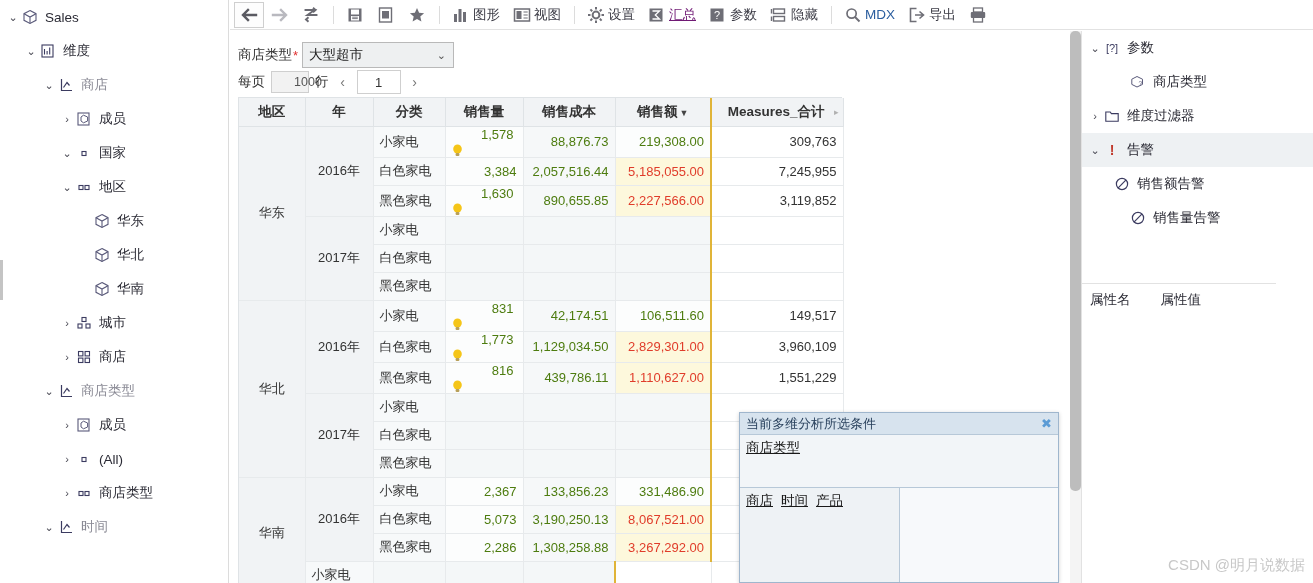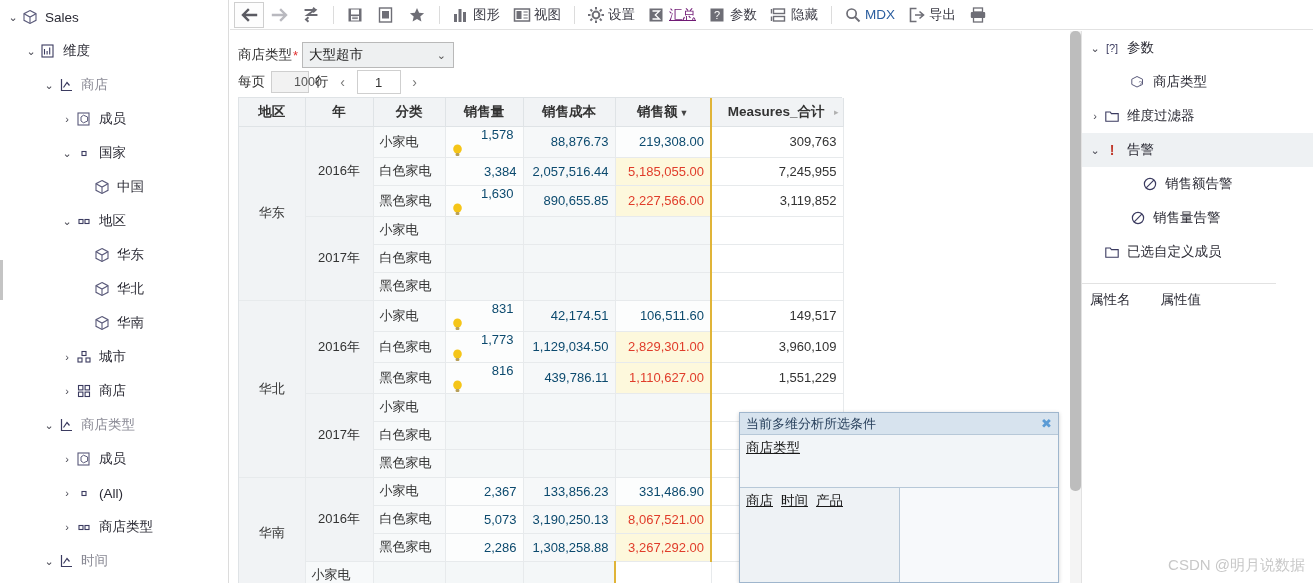--- a/index.html
+++ b/index.html
@@ -185,21 +185,21 @@
   }
   td.cat-cell {
     background: #f7f9fa;
     text-align: left;
     color: #333;
     padding-left: 10px;
   }
   td.num {
     text-align: right;
     background: #fcfdfd;
-    color: #0c4a6e;
+    color: #4d7c0f;
   }
   td.num.shade { background: #f6f8f9; }
   td.alert {
     background: #fdf8dc;
     color: #e03c2a;
   }
   td.empty-cell { background: #f4f7f8; }
   td.total {
     border-left: 2px solid #e0b438;
     text-align: right;
@@ -369,30 +369,20 @@
           <span class="node-label">成员</span>
         </div>
         <div class="tree-node" style="padding-left: 60px;">
           <span class="twisty">⌄</span>
           <span class="node-icon">
             <svg width="16" height="16" viewBox="0 0 16 16" xmlns="http://www.w3.org/2000/svg">
               <rect x="6" y="6.5" width="4" height="4" fill="none" stroke="#3b3b60" stroke-width="1.1"></rect>
             </svg>
           </span>
           <span class="node-label">国家</span>
-        </div>
-        <div class="tree-node" style="padding-left: 78px;">
-          <span class="twisty empty"></span>
-          <span class="node-icon">
-            <svg width="16" height="16" viewBox="0 0 16 16" xmlns="http://www.w3.org/2000/svg">
-              <path d="M8 1.5 14 4.7v6.6L8 14.5 2 11.3V4.7z" fill="none" stroke="#5a5a7a" stroke-width="1.1"></path>
-              <path d="M2 4.7 8 8l6-3.3M8 8v6.5" fill="none" stroke="#5a5a7a" stroke-width="1.1"></path>
-            </svg>
-          </span>
-          <span class="node-label">中国</span>
         </div>
         <div class="tree-node" style="padding-left: 60px;">
           <span class="twisty">⌄</span>
           <span class="node-icon">
             <svg width="16" height="16" viewBox="0 0 16 16" xmlns="http://www.w3.org/2000/svg">
               <rect x="3" y="6.5" width="4" height="4" fill="none" stroke="#3b3b60" stroke-width="1.1"></rect>
               <rect x="9" y="6.5" width="4" height="4" fill="none" stroke="#3b3b60" stroke-width="1.1"></rect>
             </svg>
           </span>
           <span class="node-label">地区</span>
@@ -878,48 +868,39 @@
         </div>
         <div class="r-node selected" style="padding-left: 6px;">
           <span class="twisty">⌄</span>
           <span class="node-icon">
             <svg width="16" height="16" viewBox="0 0 16 16" xmlns="http://www.w3.org/2000/svg">
               <text x="8" y="13" font-size="14" font-weight="bold" font-family="Liberation Sans, sans-serif" fill="#c0392b" text-anchor="middle">!</text>
             </svg>
           </span>
           <span class="r-label">告警</span>
         </div>
-        <div class="r-node" style="padding-left: 44px;">
+        <div class="r-node" style="padding-left: 16px;">
           <span class="twisty empty"></span>
           <span class="node-icon">
             <svg width="16" height="16" viewBox="0 0 16 16" xmlns="http://www.w3.org/2000/svg">
               <circle cx="8" cy="8" r="5.6" fill="none" stroke="#3b3b60" stroke-width="1.2"></circle>
               <path d="M4.2 11.8 11.8 4.2" stroke="#3b3b60" stroke-width="1.2"></path>
             </svg>
           </span>
           <span class="r-label">销售额告警</span>
         </div>
         <div class="r-node" style="padding-left: 32px;">
           <span class="twisty empty"></span>
           <span class="node-icon">
             <svg width="16" height="16" viewBox="0 0 16 16" xmlns="http://www.w3.org/2000/svg">
               <circle cx="8" cy="8" r="5.6" fill="none" stroke="#3b3b60" stroke-width="1.2"></circle>
               <path d="M4.2 11.8 11.8 4.2" stroke="#3b3b60" stroke-width="1.2"></path>
             </svg>
           </span>
           <span class="r-label">销售量告警</span>
-        </div>
-        <div class="r-node" style="padding-left: 6px;">
-          <span class="twisty empty"></span>
-          <span class="node-icon">
-            <svg width="16" height="16" viewBox="0 0 16 16" xmlns="http://www.w3.org/2000/svg">
-              <path d="M1.8 4h4.4l1.2 1.6h6.8v7.6H1.8z" fill="none" stroke="#3b3b60" stroke-width="1.1"></path>
-            </svg>
-          </span>
-          <span class="r-label">已选自定义成员</span>
         </div>
       </div>
     <div id="attr-header">
       <span class="attr-col">属性名</span>
       <span class="attr-col second">属性值</span>
     </div>
   </div>
 
   <div id="watermark">CSDN @明月说数据</div>
 </div>

